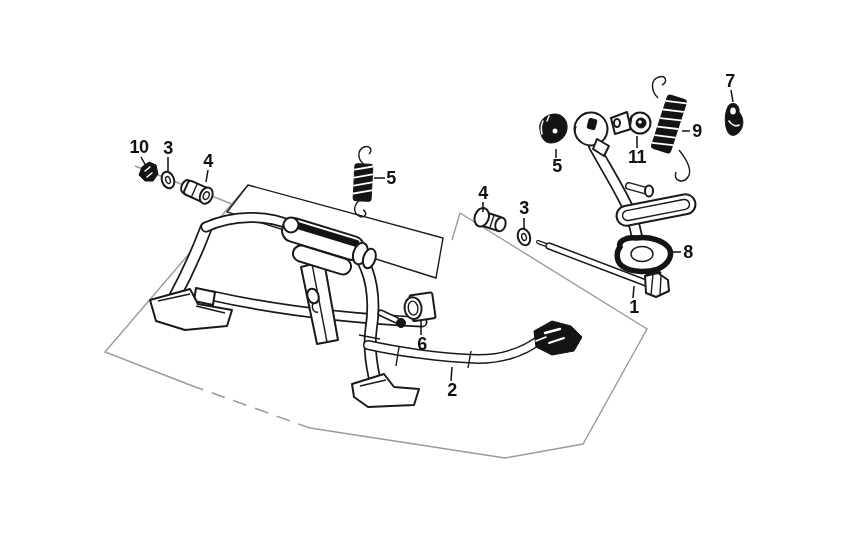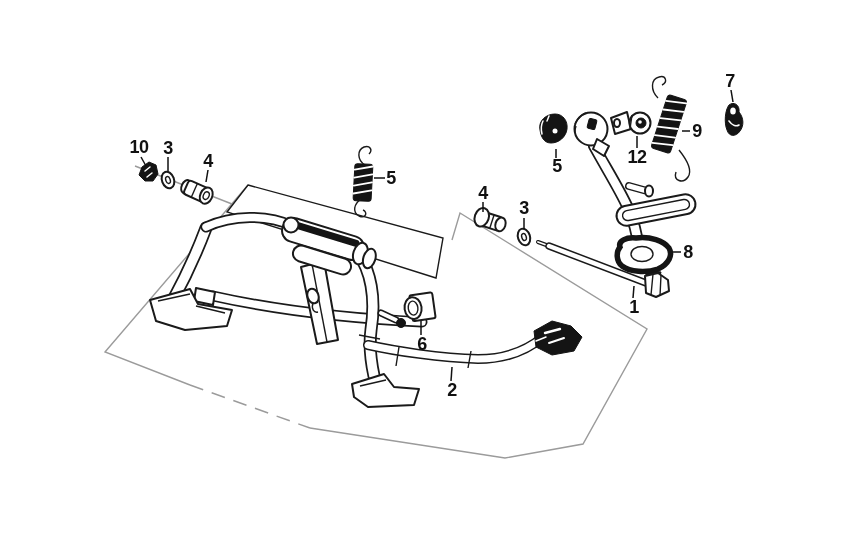--- a/index.html
+++ b/index.html
@@ -226,21 +226,21 @@
 </svg>
 
 <div class="callout-layer">
       <div class="callout" style="left: 139px; top: 147px; text-align: center;">10</div>
       <div class="callout" style="left: 168px; top: 148px;">3</div>
       <div class="callout" style="left: 208px; top: 161px;">4</div>
       <div class="callout" style="left: 391px; top: 178px;">5</div>
       <div class="callout" style="left: 483px; top: 193px;">4</div>
       <div class="callout" style="left: 524px; top: 208px;">3</div>
       <div class="callout" style="left: 557px; top: 166px;">5</div>
-      <div class="callout" style="left: 637px; top: 157px;">12</div>
+      <div class="callout" style="left: 637px; top: 157px;">11</div>
       <div class="callout" style="left: 697px; top: 131px;">9</div>
       <div class="callout" style="left: 730px; top: 81px;">7</div>
       <div class="callout" style="left: 688px; top: 252px;">8</div>
       <div class="callout" style="left: 634px; top: 307px;">1</div>
       <div class="callout" style="left: 422px; top: 344px;">6</div>
       <div class="callout" style="left: 452px; top: 390px;">2</div>
     </div>
 
 </div>
 

